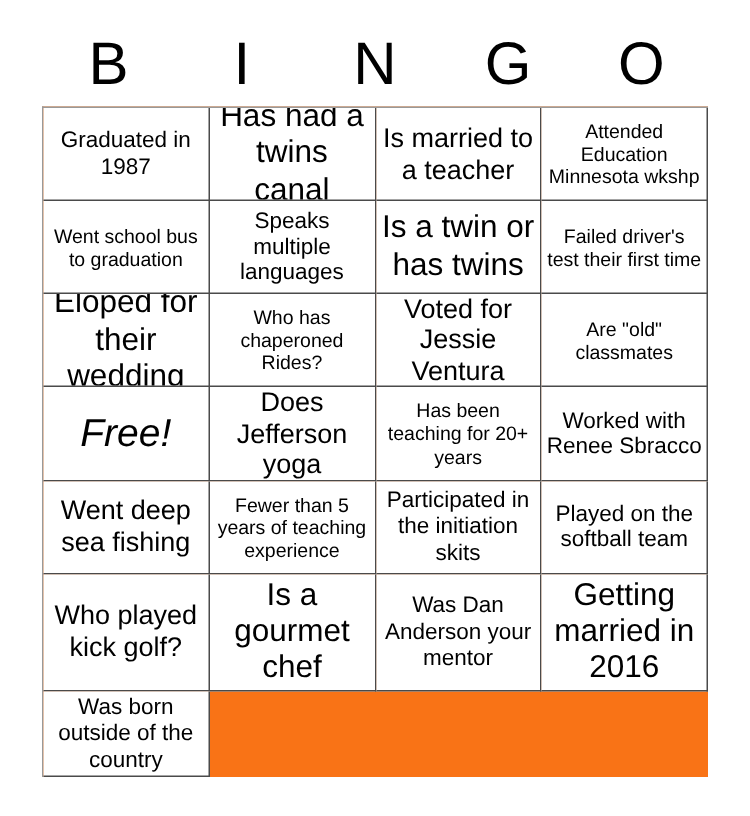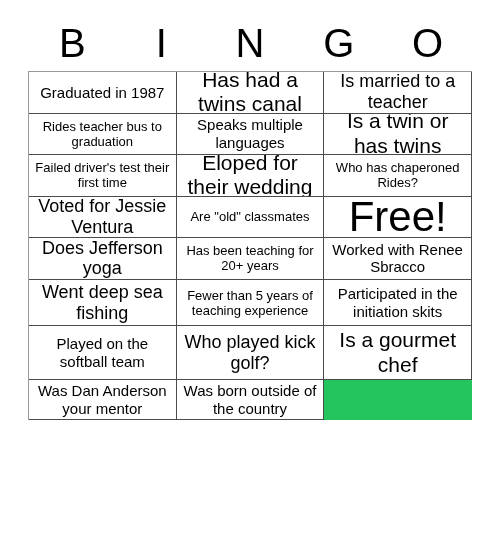--- a/index.html
+++ b/index.html
@@ -43,28 +43,28 @@
     letter-spacing: 0;
     color: #000;
   }
 
   
   #bingo-grid {
     position: absolute;
     left: 28px;
     top: 71px;
     width: 444px;
-    height: 349px;
+    height: 447px;
     box-sizing: border-box;
     display: grid;
-    grid-template-columns: repeat(3, 1fr);
+    grid-template-columns: repeat(4, 1fr);
     grid-template-rows: repeat(5, 1fr);
     border-top: 1px solid #999999;
     border-left: 1px solid #999999;
-    background: #22c55e;
+    background: #f97316;
   }
 
   .cell {
     box-sizing: border-box;
     border-right: 1px solid #4a4a4a;
     border-bottom: 1px solid #4a4a4a;
     display: flex;
     align-items: center;
     justify-content: center;
     text-align: center;
@@ -78,21 +78,21 @@
     line-height: 1.16;
     word-wrap: break-word;
   }
 
   
   .t-xs  { font-size: 15px; }
   .t-sm  { font-size: 13px; }
   .t-md  { font-size: 15px; }
   .t-lg  { font-size: 18px; }
   .t-xl  { font-size: 21px; }
-  .t-free{ font-size: 42px; line-height: 1.05; }
+  .t-free{ font-size: 26px; line-height: 1.05; font-style: italic; }
 </style>
 </head>
 <body>
 
 <div id="card">
 
   <div id="bingo-header">
     <div class="header-letter">B</div>
     <div class="header-letter">I</div>
     <div class="header-letter">N</div>
@@ -104,21 +104,24 @@
       <div class="cell">
         <span class="cell-text t-md">Graduated in 1987</span>
       </div>
       <div class="cell">
         <span class="cell-text t-xl">Has had a twins canal</span>
       </div>
       <div class="cell">
         <span class="cell-text t-lg">Is married to a teacher</span>
       </div>
       <div class="cell">
-        <span class="cell-text t-sm">Rides teacher bus to graduation</span>
+        <span class="cell-text t-sm">Attended Education Minnesota wkshp</span>
+      </div>
+      <div class="cell">
+        <span class="cell-text t-sm">Went school bus to graduation</span>
       </div>
       <div class="cell">
         <span class="cell-text t-md">Speaks multiple languages</span>
       </div>
       <div class="cell">
         <span class="cell-text t-xl">Is a twin or has twins</span>
       </div>
       <div class="cell">
         <span class="cell-text t-sm">Failed driver's test their first time</span>
       </div>
@@ -161,17 +164,20 @@
       <div class="cell">
         <span class="cell-text t-lg">Who played kick golf?</span>
       </div>
       <div class="cell">
         <span class="cell-text t-xl">Is a gourmet chef</span>
       </div>
       <div class="cell">
         <span class="cell-text t-md">Was Dan Anderson your mentor</span>
       </div>
       <div class="cell">
+        <span class="cell-text t-xl">Getting married in 2016</span>
+      </div>
+      <div class="cell">
         <span class="cell-text t-md">Was born outside of the country</span>
       </div>
     </div>
 
 </div>
 
 </body></html>

